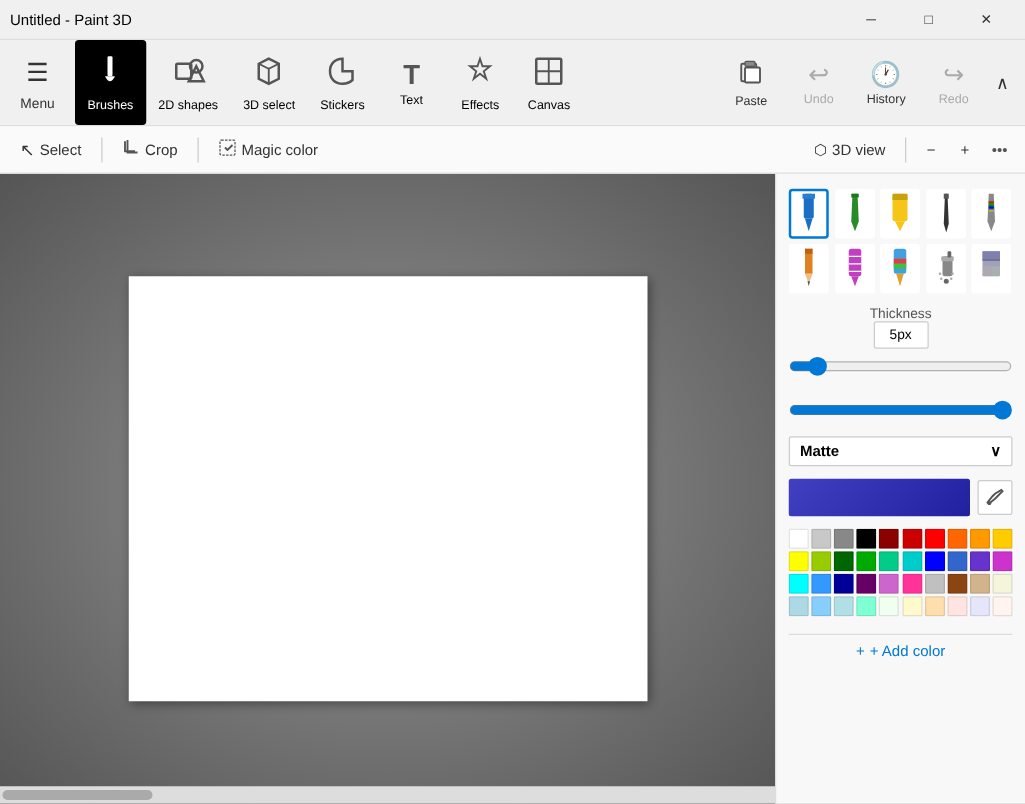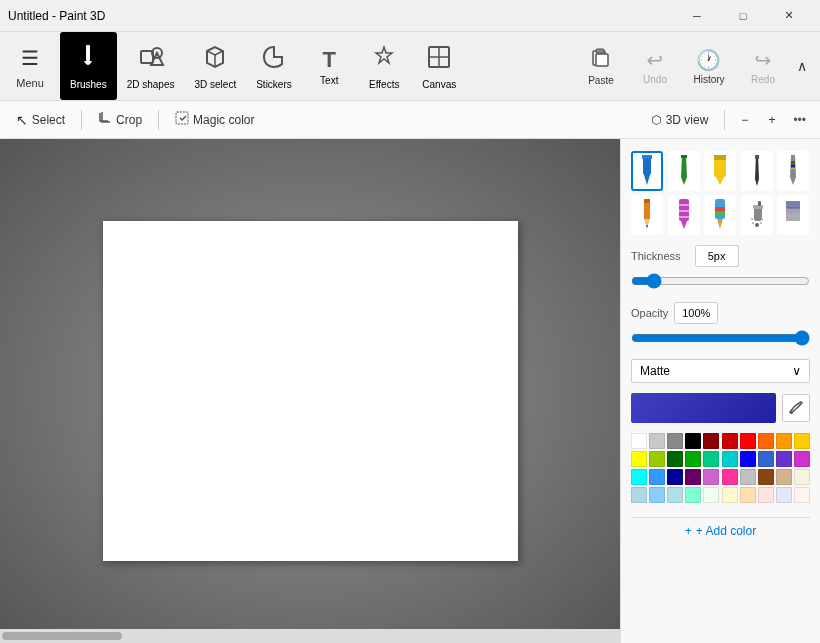--- a/index.html
+++ b/index.html
@@ -49,30 +49,30 @@
     
     .brush-grid { display: grid; grid-template-columns: repeat(5, 1fr); gap: 4px; }
     .brush-item { width: 32px; height: 40px; border: 2px solid transparent; border-radius: 3px; cursor: pointer; display: flex; align-items: center; justify-content: center; background: white; overflow: hidden; }
     .brush-item.selected { border-color: #0078d7; }
 
     
     .brush-svg { width: 24px; height: 36px; }
 
     
     .section-label { font-size: 11px; color: #555; }
-    .thickness-row { display: flex; align-items: center; gap: 14px; }
+    .thickness-row { display: flex; align-items: center; gap: 0; flex-direction: column; }
     .px-input { width: 44px; height: 22px; border: 1px solid #ccc; border-radius: 2px; text-align: center; font-size: 11px; padding: 0 2px; }
     input[type=range] { width: 100%; accent-color: #0078d7; cursor: pointer; }
 
     
     .opacity-row { display: flex; align-items: center; gap: 6px; }
     .pct-input { width: 44px; height: 22px; border: 1px solid #ccc; border-radius: 2px; text-align: center; font-size: 11px; }
 
     
-    .dropdown-row { display: flex; align-items: flex-start; gap: 0; border: 1px solid #ccc; border-radius: 2px; background: white; padding: 4px 8px; justify-content: space-between; cursor: pointer; }
+    .dropdown-row { display: flex; align-items: flex-start; gap: 0; border: 1px solid #ccc; border-radius: 2px; background: white; padding: 4px 8px; justify-content: space-between; cursor: pointer; font-weight: bold; }
     .color-preview-row { display: flex; align-items: center; gap: 6px; }
     .color-swatch-large { flex: 1; height: 30px; border-radius: 2px; cursor: pointer; }
     .eyedropper-btn { width: 28px; height: 28px; display: flex; align-items: center; justify-content: center; border: 1px solid #ccc; border-radius: 2px; cursor: pointer; background: white; }
     .color-palette { display: grid; grid-template-columns: repeat(10, 1fr); gap: 2px; }
     .color-cell { width: 16px; height: 16px; border-radius: 1px; cursor: pointer; border: 1px solid rgba(0,0,0,0.1); }
     .add-color-btn { display: flex; align-items: center; justify-content: center; gap: 4px; padding: 6px; border-top: 1px solid #ddd; cursor: pointer; color: #0078d7; font-size: 12px; margin-top: 4px; }
   </style>
 </head>
 <body>
 
@@ -344,24 +344,20 @@
       <div class="thickness-row">
         <span class="section-label">Thickness</span>
         <input class="px-input" type="text" value="5px" style="">
       </div>
       <div style="margin-top:6px;">
         <input type="range" min="1" max="100" value="10" style="">
       </div>
     </div>
 
     <div>
-      <div class="opacity-row">
-        <span class="section-label">Opacity</span>
-        <input class="pct-input" type="text" value="100%" style="">
-      </div>
       <div style="margin-top:6px;">
         <input type="range" min="0" max="100" value="100" style="">
       </div>
     </div>
 
     <div class="dropdown-row">
       <span>Matte</span>
       <span>∨</span>
     </div>
 

